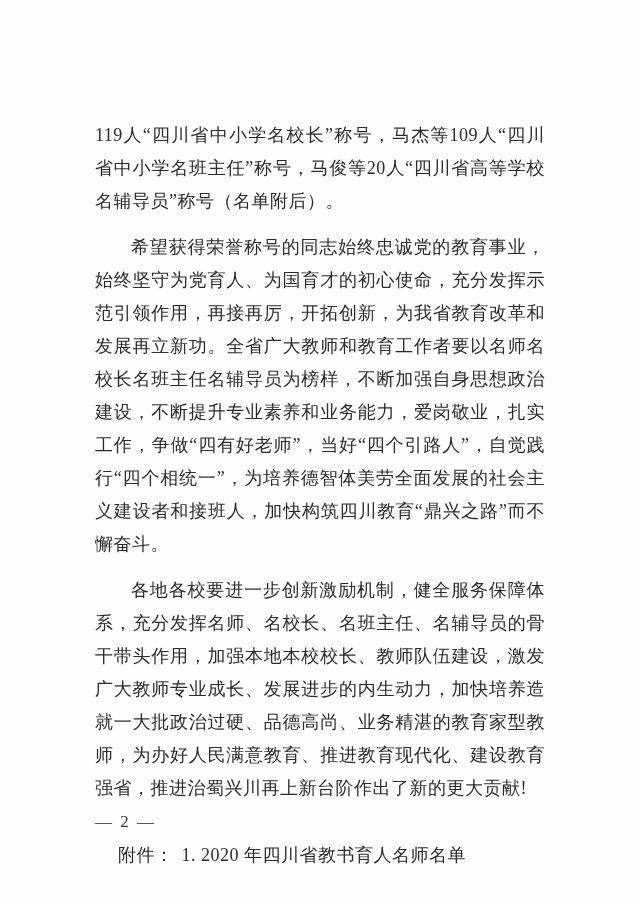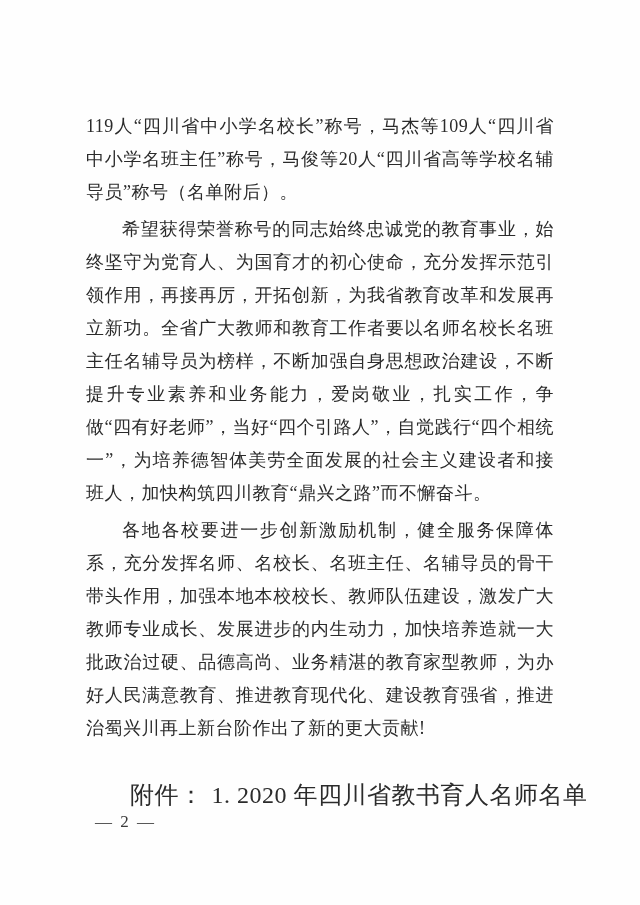--- a/index.html
+++ b/index.html
@@ -16,36 +16,36 @@
     font-family: "Liberation Serif", "DejaVu Serif", serif;
     color: #2b2b2b;
   }
   .content {
     position: absolute;
     left: 82px;
     top: 106px;
     width: 476px;
   }
   .para {
-    margin: 4px;
+    margin: 13px;
     font-size: 18px;
     line-height: 33px;
     letter-spacing: 0.5px;
     text-align: justify;
     text-justify: inter-ideograph;
   }
   .para.indent {
     text-indent: 2em;
   }
   .attachments {
     margin-top: 30px;
     margin-left: 2em;
     display: flex;
     align-items: flex-end;
-    font-size: 24px;
+    font-size: 18px;
     line-height: 40px;
     letter-spacing: 0.5px;
   }
   .att-label {
     white-space: nowrap;
     margin-right: 8px;
   }
   .att-items {
     display: flex;
     flex-direction: row;

